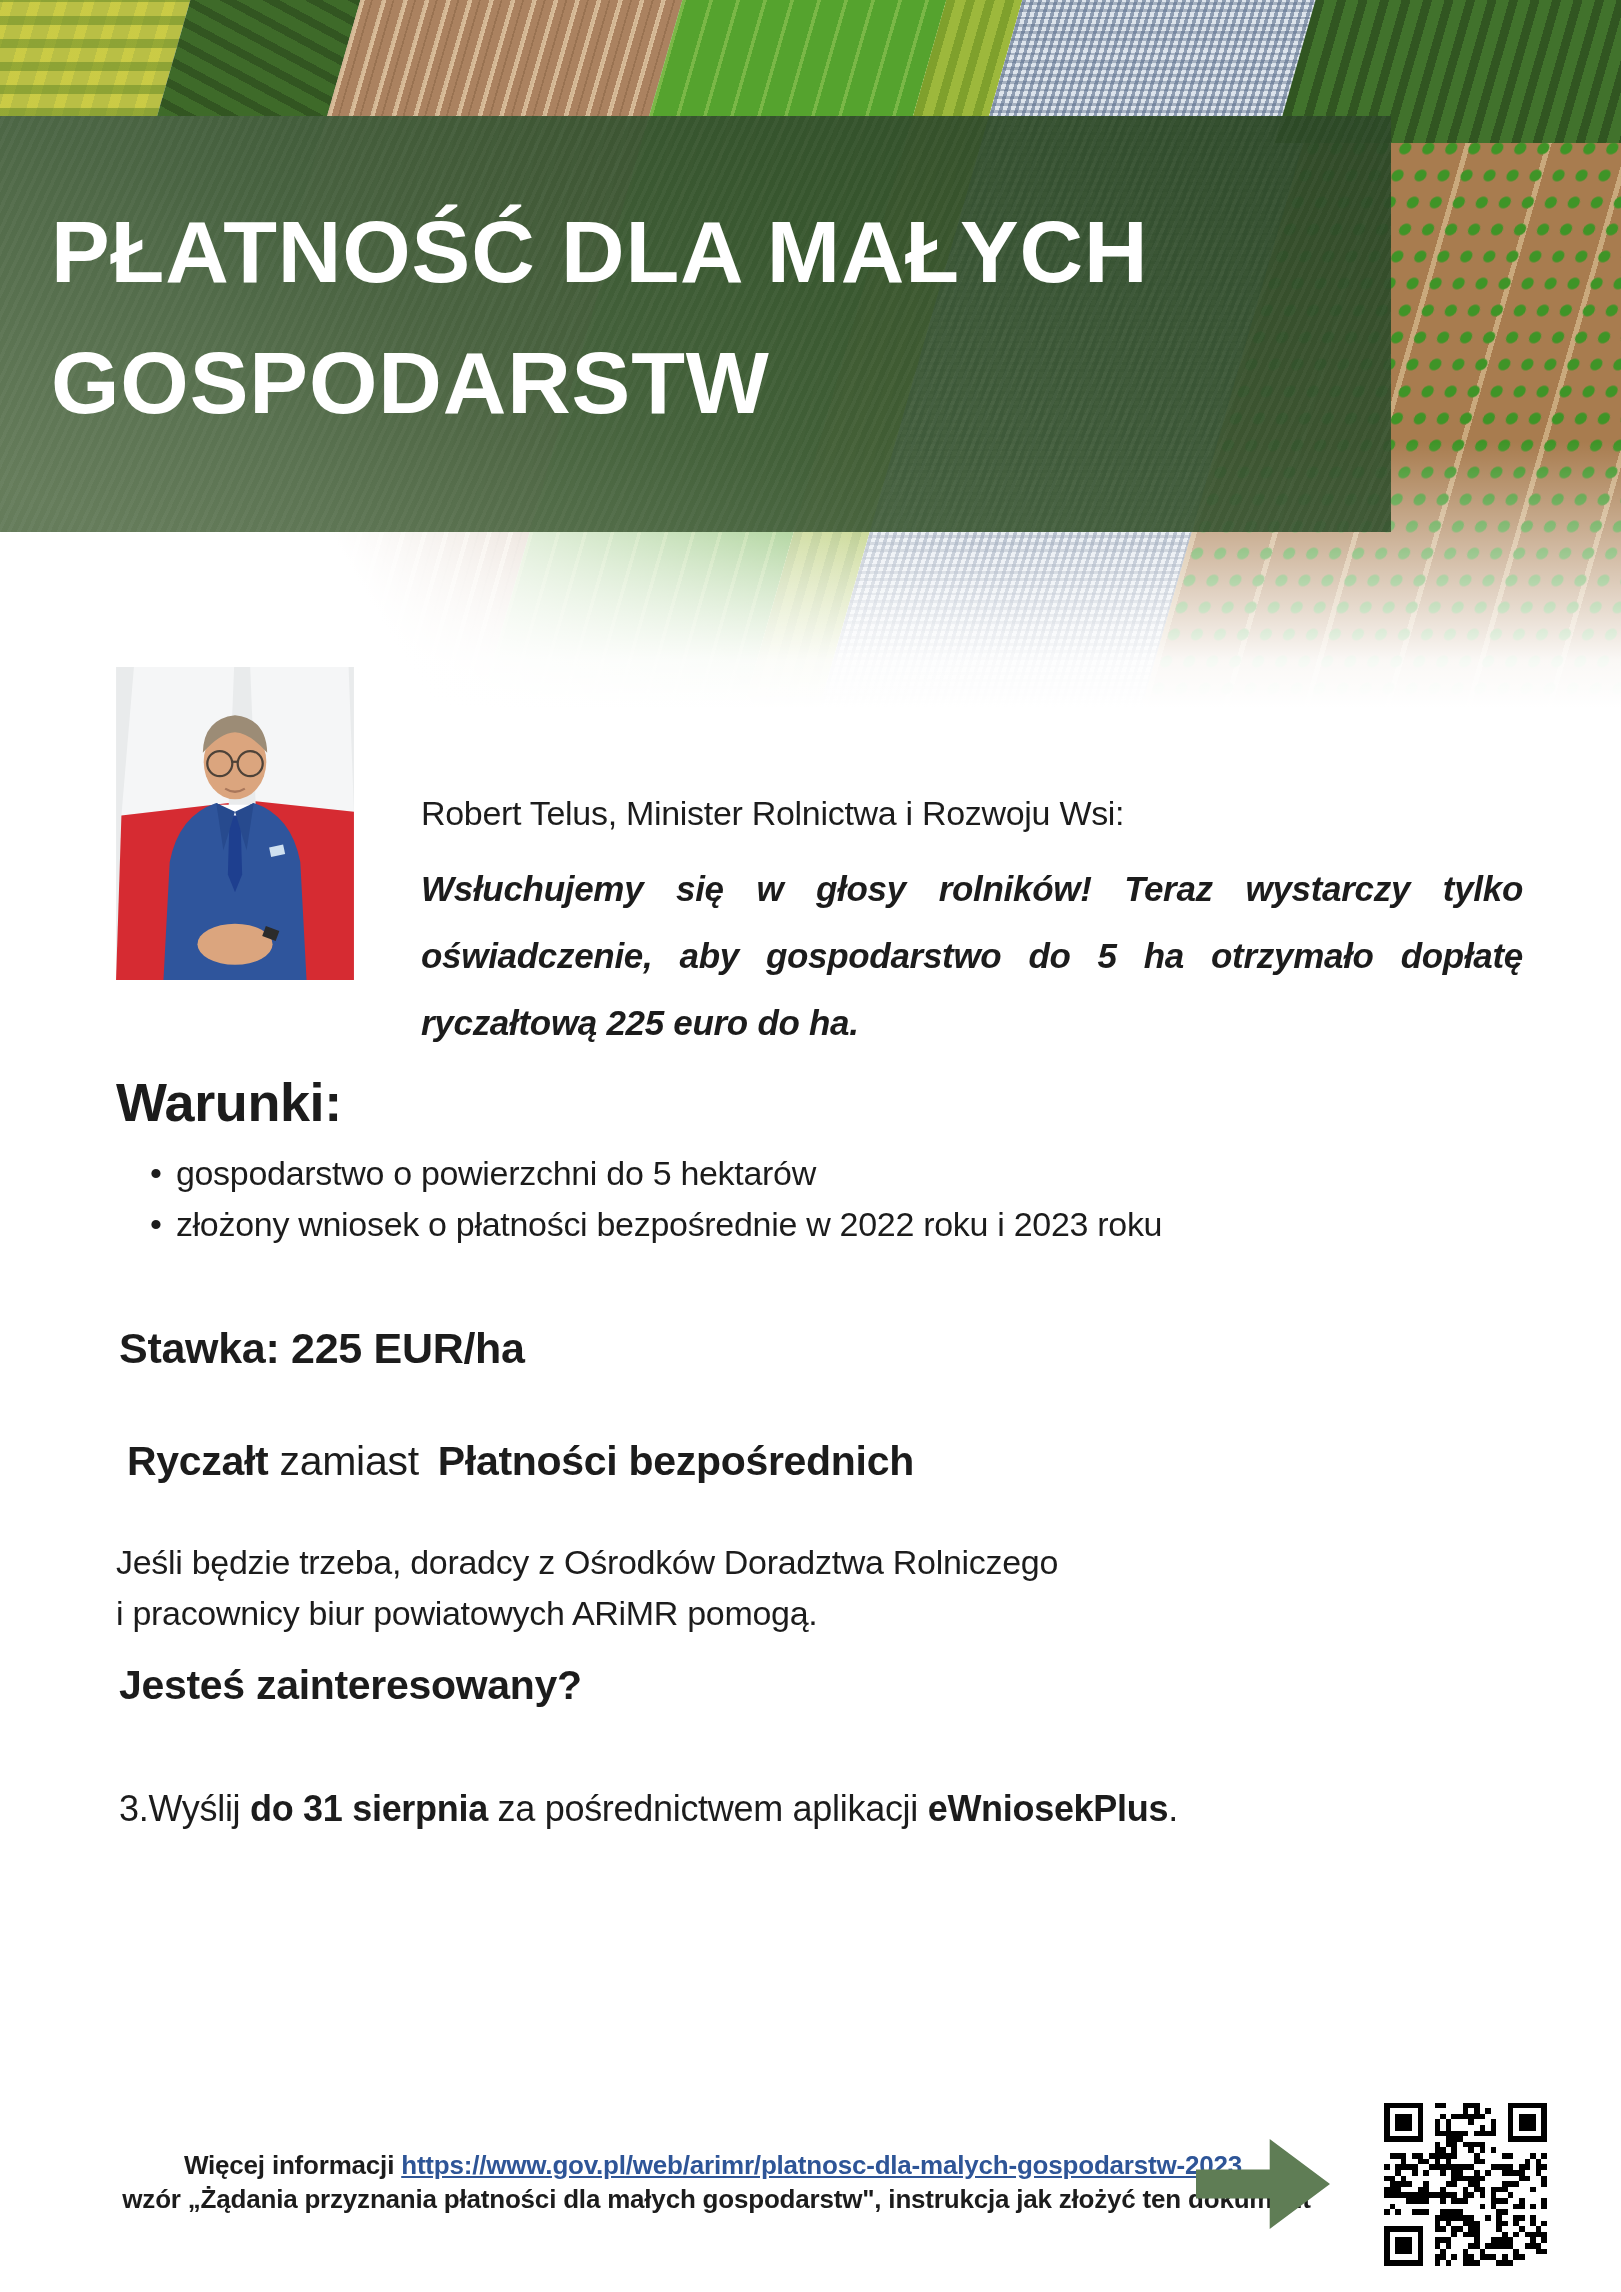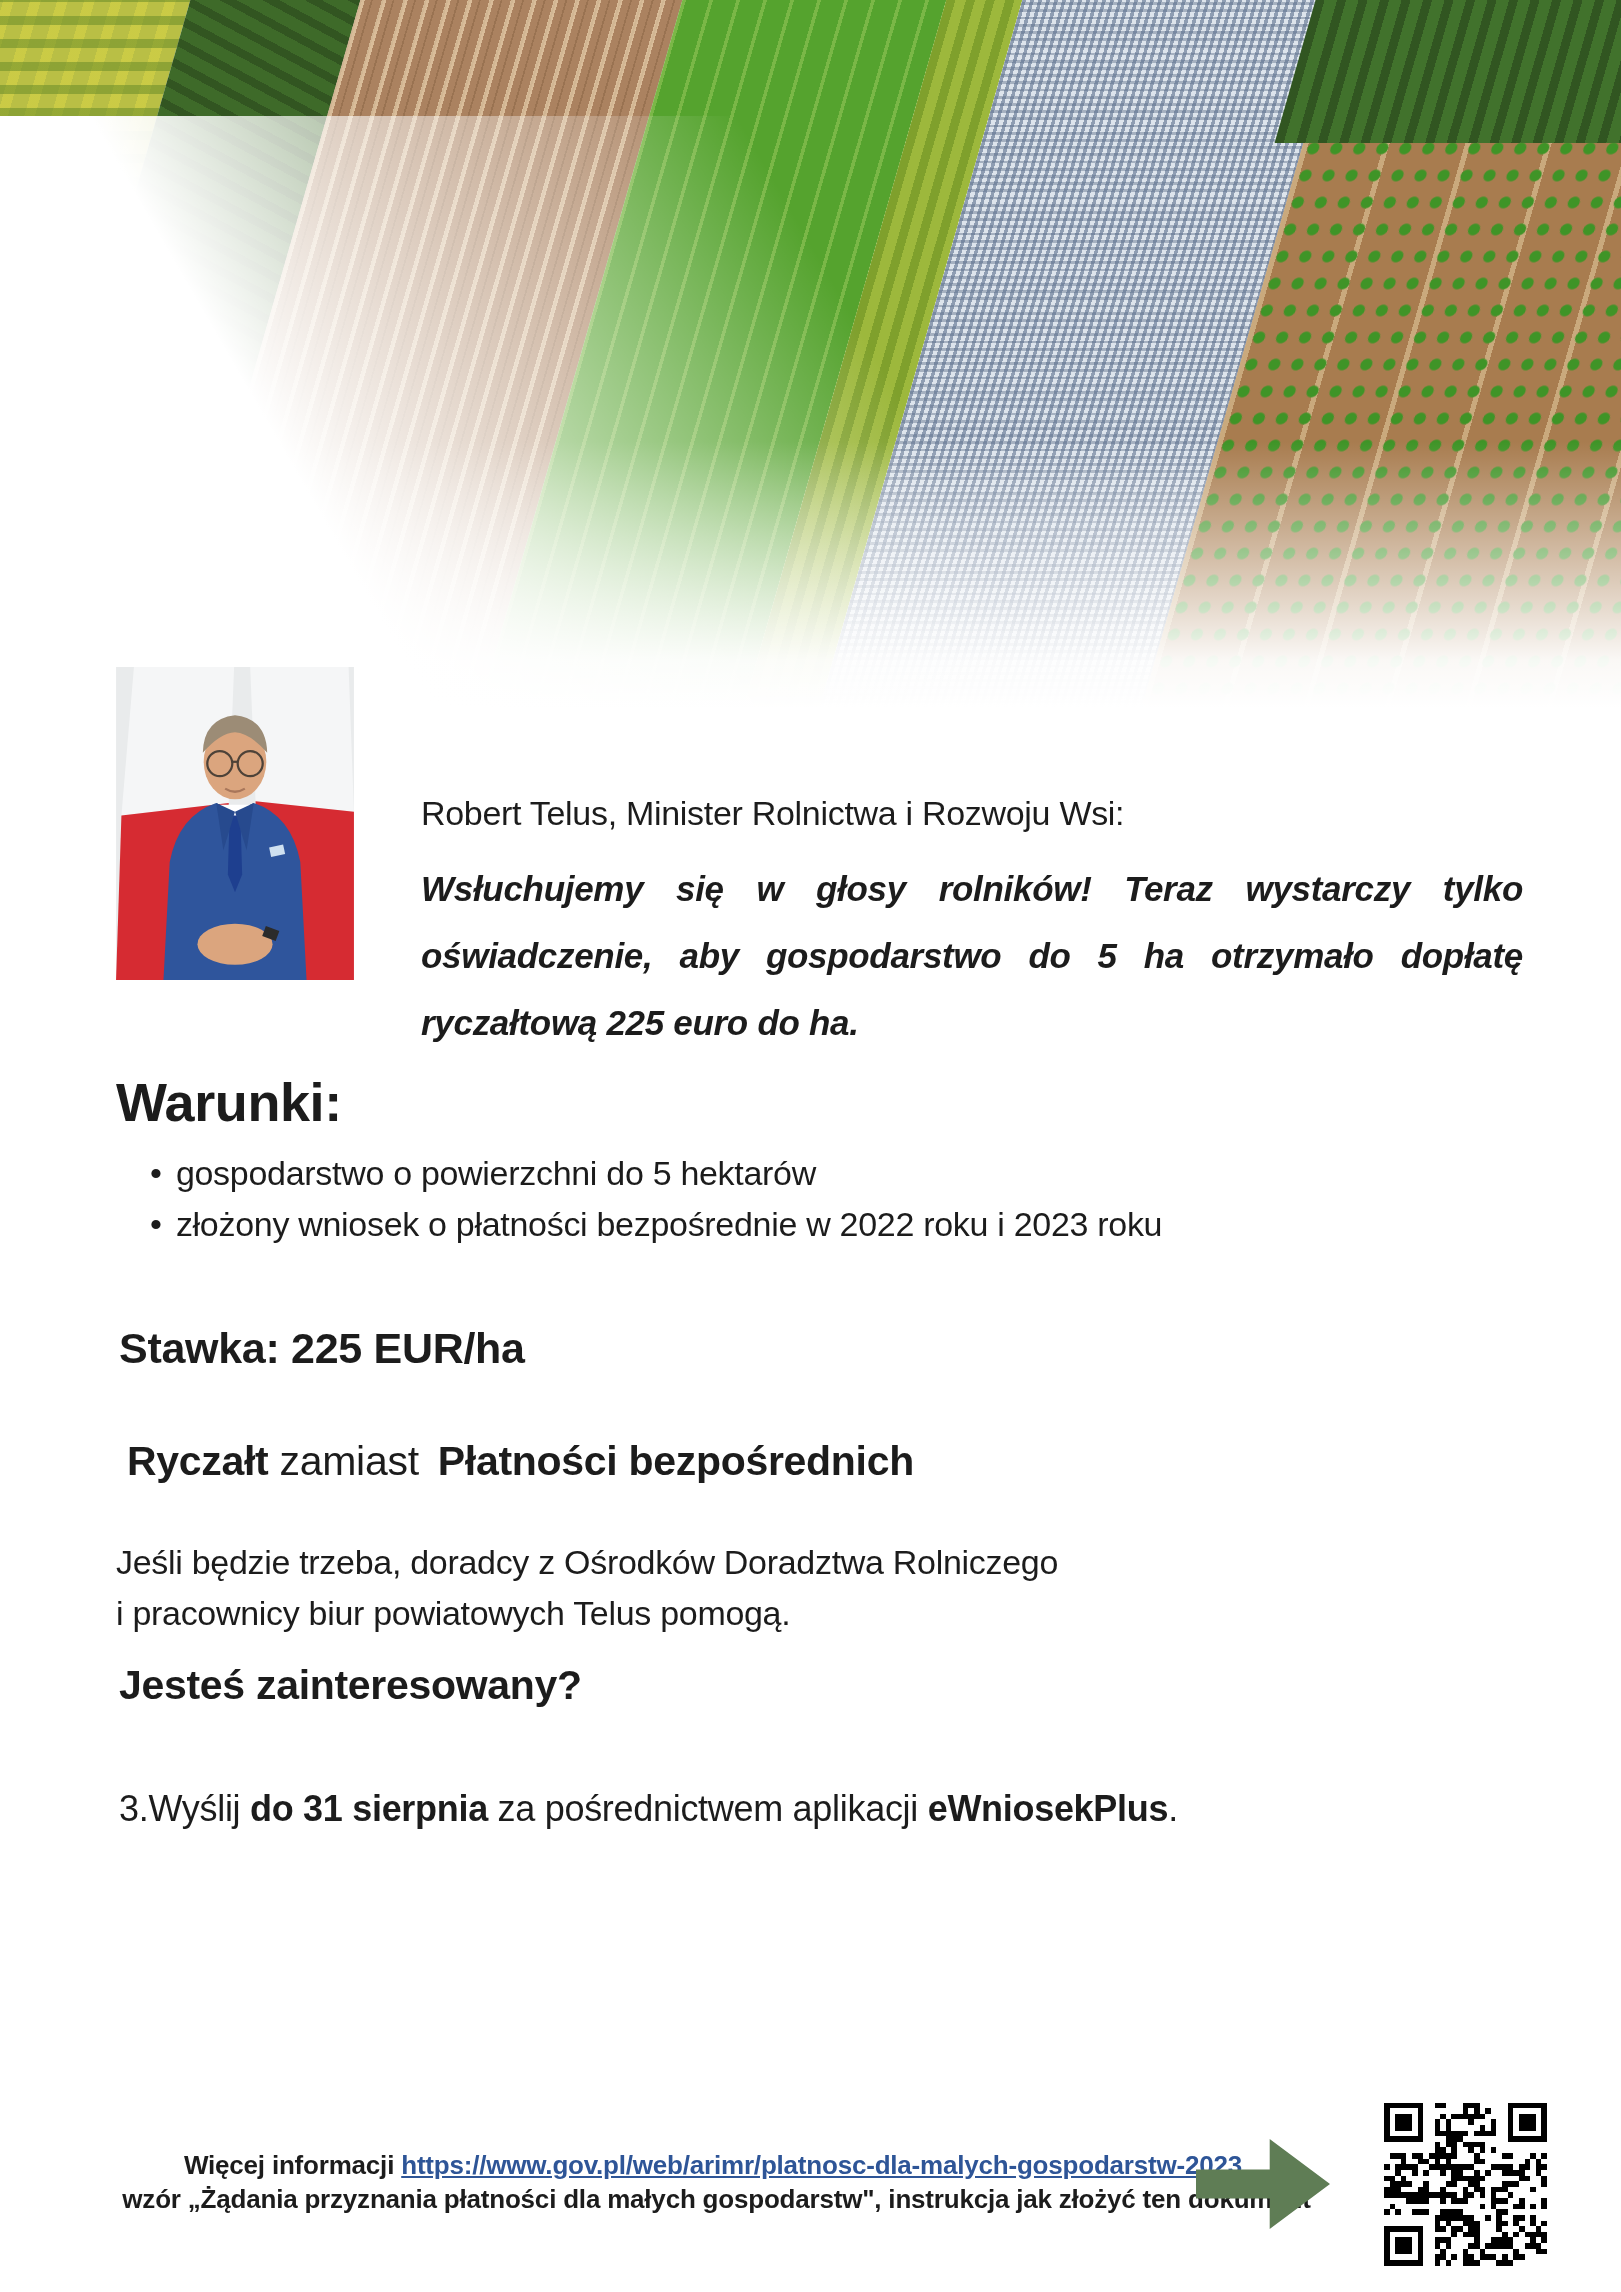--- a/index.html
+++ b/index.html
@@ -86,20 +86,24 @@
       <div class="field f-darkbush"></div>
       <div class="field f-plowed"></div>
       <div class="field f-brightgreen"></div>
       <div class="field f-yellowrows"></div>
       <div class="field f-bluecrop"></div>
       <div class="field f-browndots"></div>
     </div>
     <div class="corner-bush"></div>
     <div class="fade"></div>
 
+    <div class="banner">
+      <h1 class="title-line">PŁATNOŚĆ DLA MAŁYCH</h1>
+      <h1 class="title-line">GOSPODARSTW</h1>
+    </div>
   </div>
 
   <div class="portrait">
     <svg viewBox="0 0 266 350" width="238" height="313">
       <rect x="0" y="0" width="266" height="350" fill="#e9ebec"></rect>
 
       <polygon points="20,0 132,0 126,152 6,166" fill="#f5f6f7"></polygon>
       <polygon points="6,166 126,152 120,350 0,350" fill="#d62b32"></polygon>
 
       <polygon points="150,0 260,0 266,162 156,150" fill="#f5f6f7"></polygon>
@@ -144,21 +148,21 @@
   </div>
 
   <div class="stawka">Stawka: 225 EUR/ha</div>
 
   <div class="ryczalt">
     <span class="b">Ryczałt</span><span> zamiast </span><span class="b">Płatności bezpośrednich</span>
   </div>
 
   <div class="help">
     <div>Jeśli będzie trzeba, doradcy z Ośrodków Doradztwa Rolniczego</div>
-    <div>i pracownicy biur powiatowych Telus pomogą.</div>
+    <div>i pracownicy biur powiatowych ARiMR pomogą.</div>
   </div>
 
   <div class="interested-h">Jesteś zainteresowany?</div>
   <div class="steps">
     <div class="step">
       <span>3.</span><span>Wyślij </span><span class="b">do 31 sierpnia</span><span> za pośrednictwem aplikacji </span><span class="b">eWniosekPlus</span><span>.</span>
     </div>
   </div>
 
   <div class="footer-info">

